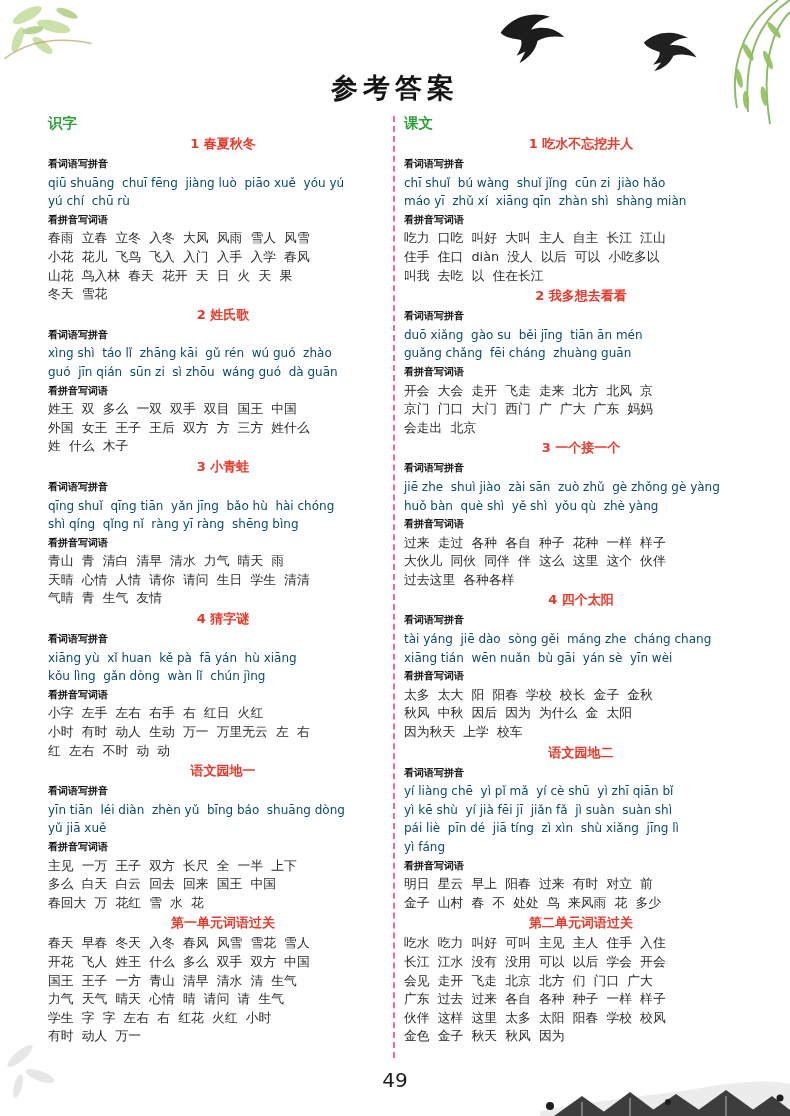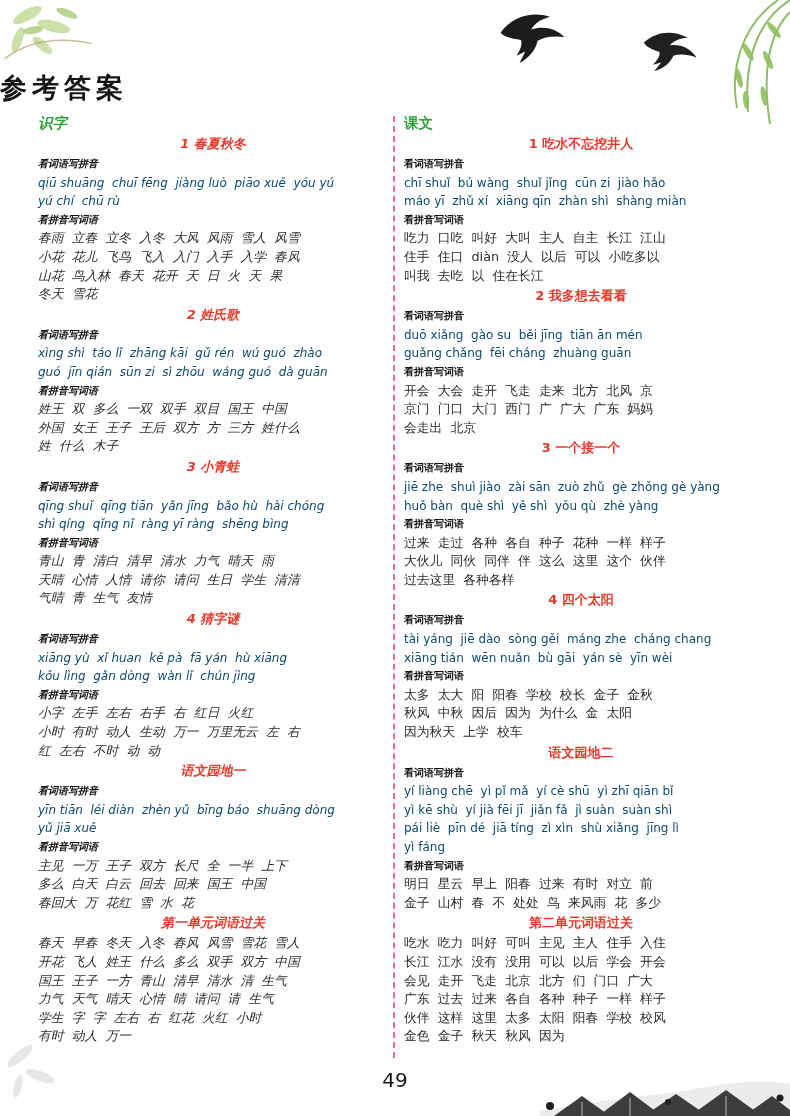--- a/index.html
+++ b/index.html
@@ -8,29 +8,29 @@
     font-family:"DejaVu Sans", sans-serif;
     background:#ffffff;
     position:relative;
     overflow:hidden;
     color:#2b2b2b;
   }
   .page { position:absolute; inset:0; }
 
   .title {
     position:absolute; top:70px; left:0; right:0;
-    text-align:left;
+    text-align:center;
     font-size:27px; font-weight:bold; letter-spacing:5px;
     color:#151515;
     font-family:"DejaVu Sans", sans-serif;
   }
 
   .columns-area { position:absolute; top:114px; left:0; right:0; bottom:56px; }
   .column { position:absolute; top:0; }
-  .column-left  { left:38px;  width:350px;font-style:italic; }
+  .column-left  { left:48px;  width:350px; }
   .column-right { left:404px; width:354px; }
 
   .divider {
     position:absolute; left:393px; top:116px; bottom:58px; width:0;
     border-left:2px dashed #f263a8;
   }
 
   .col-header {
     color:#2ea23a; font-weight:bold; font-size:14.5px; line-height:19px;
   }

